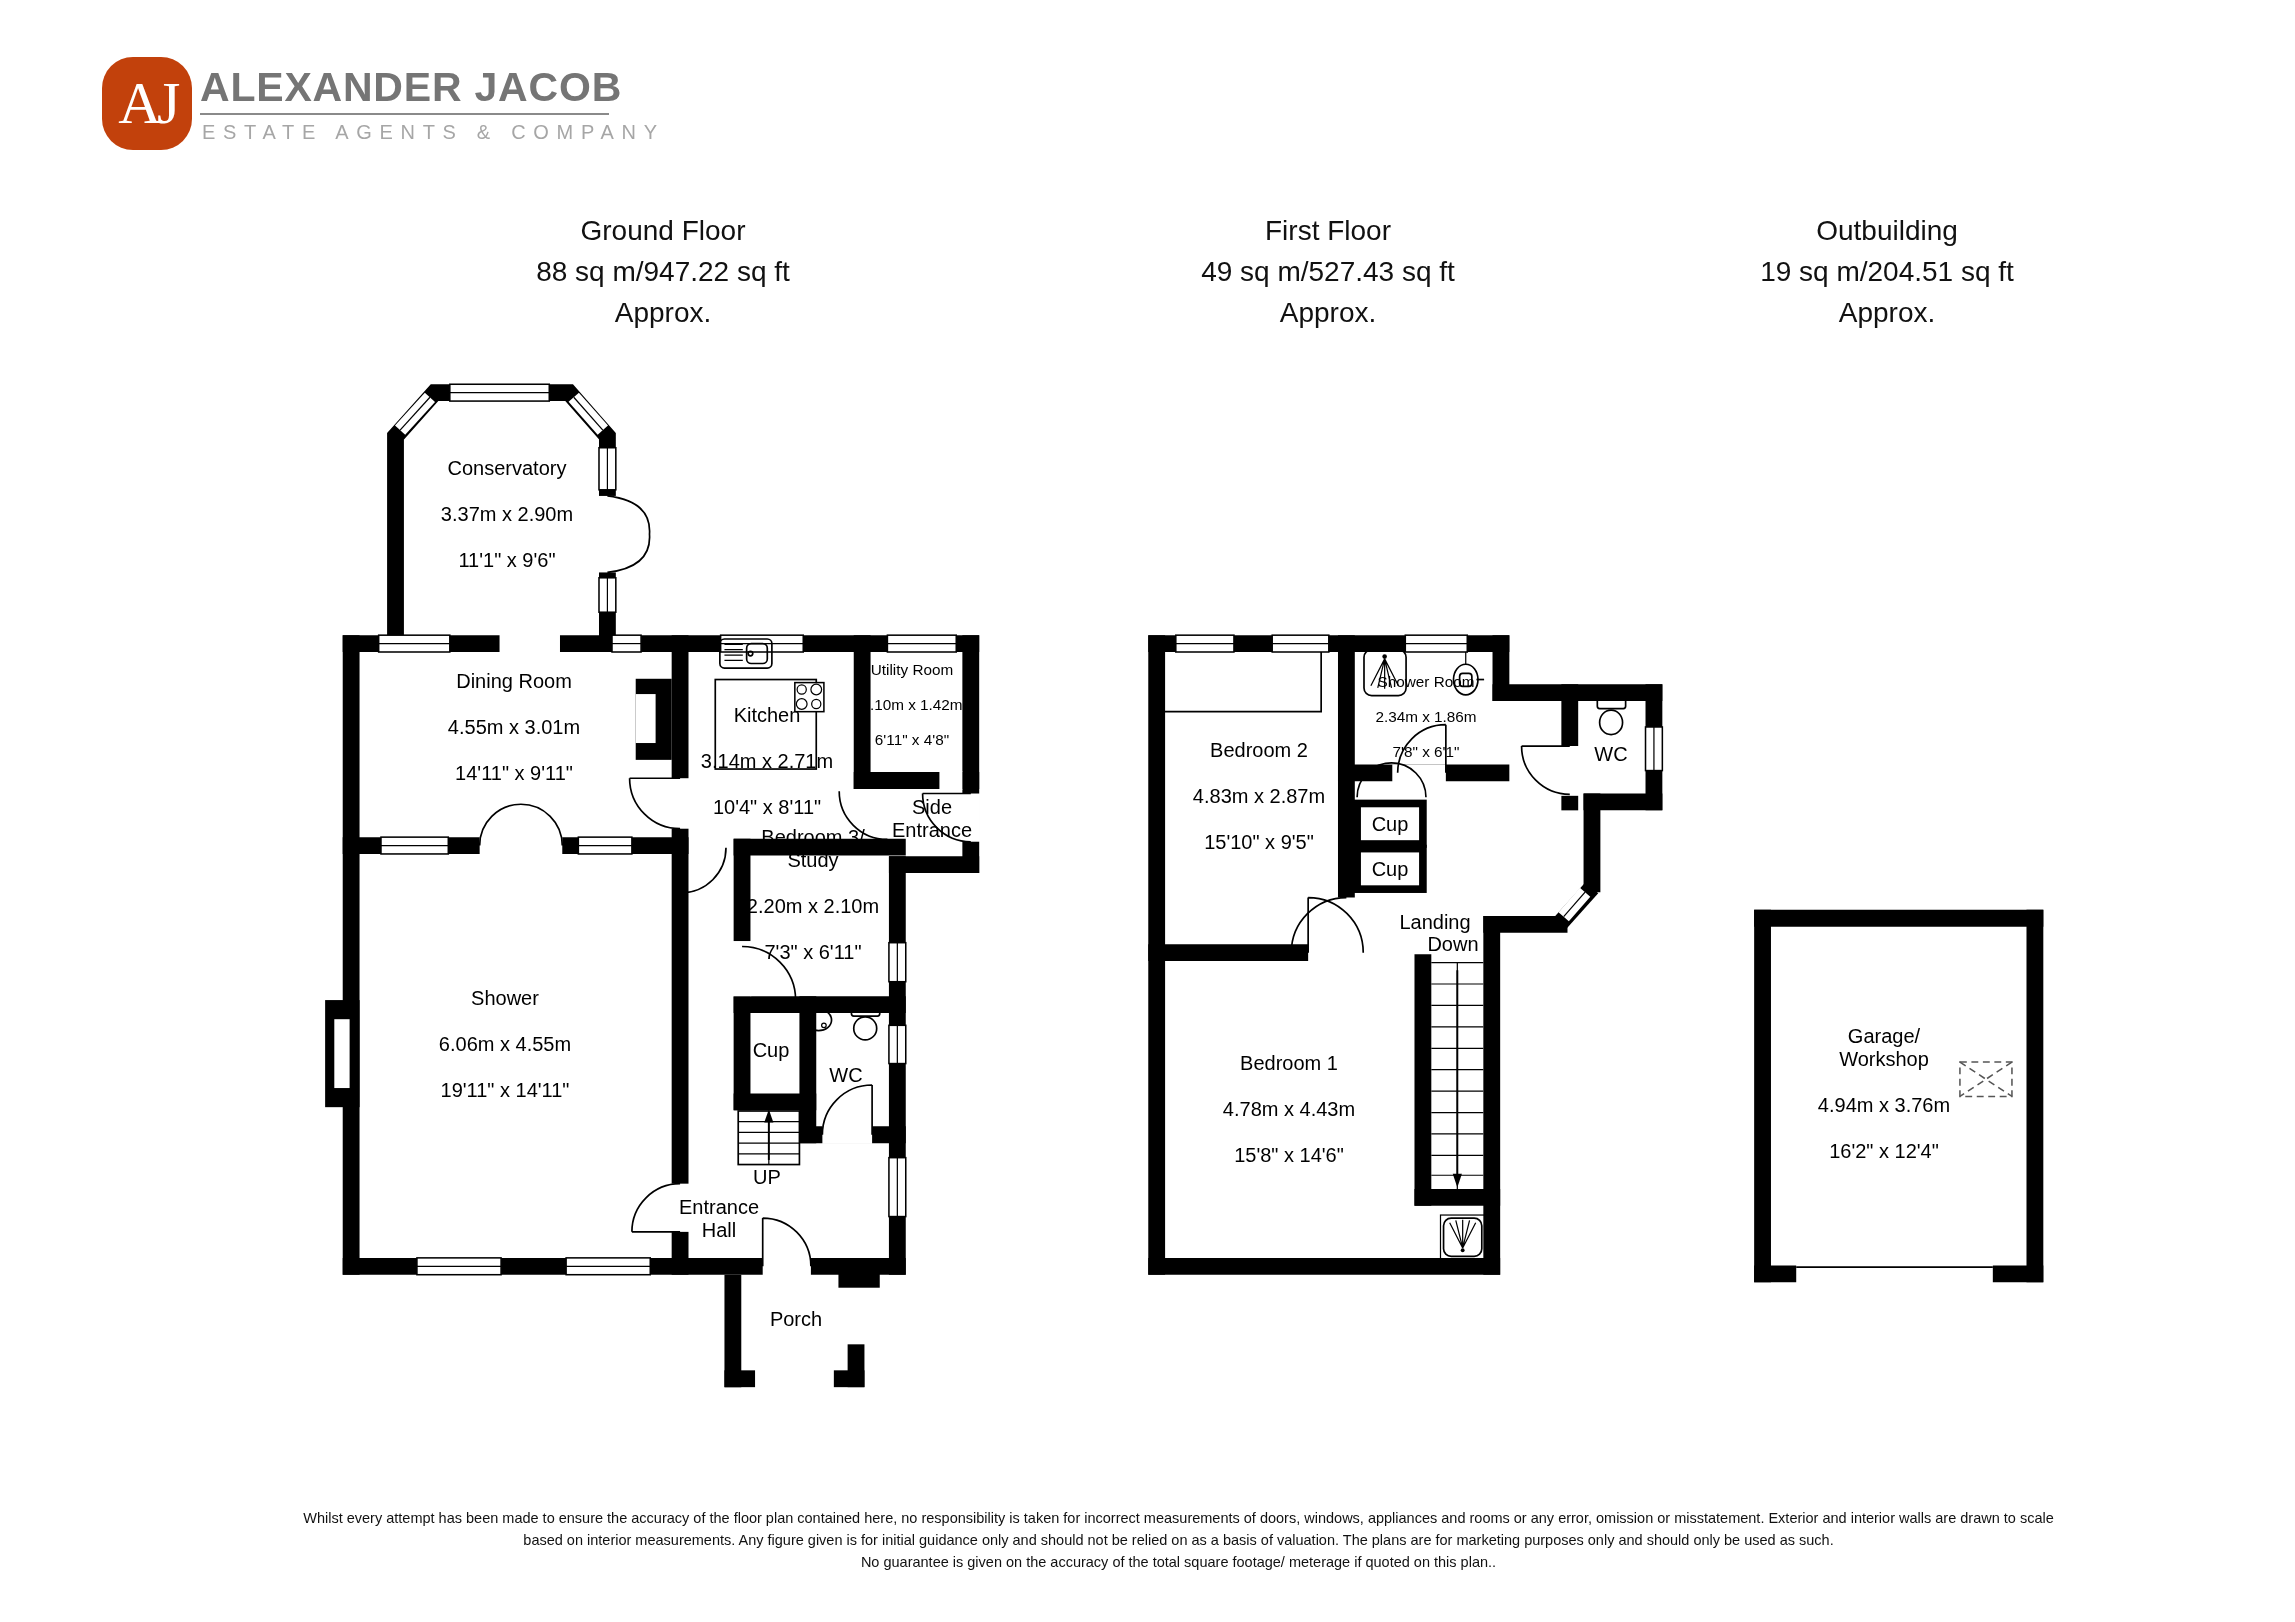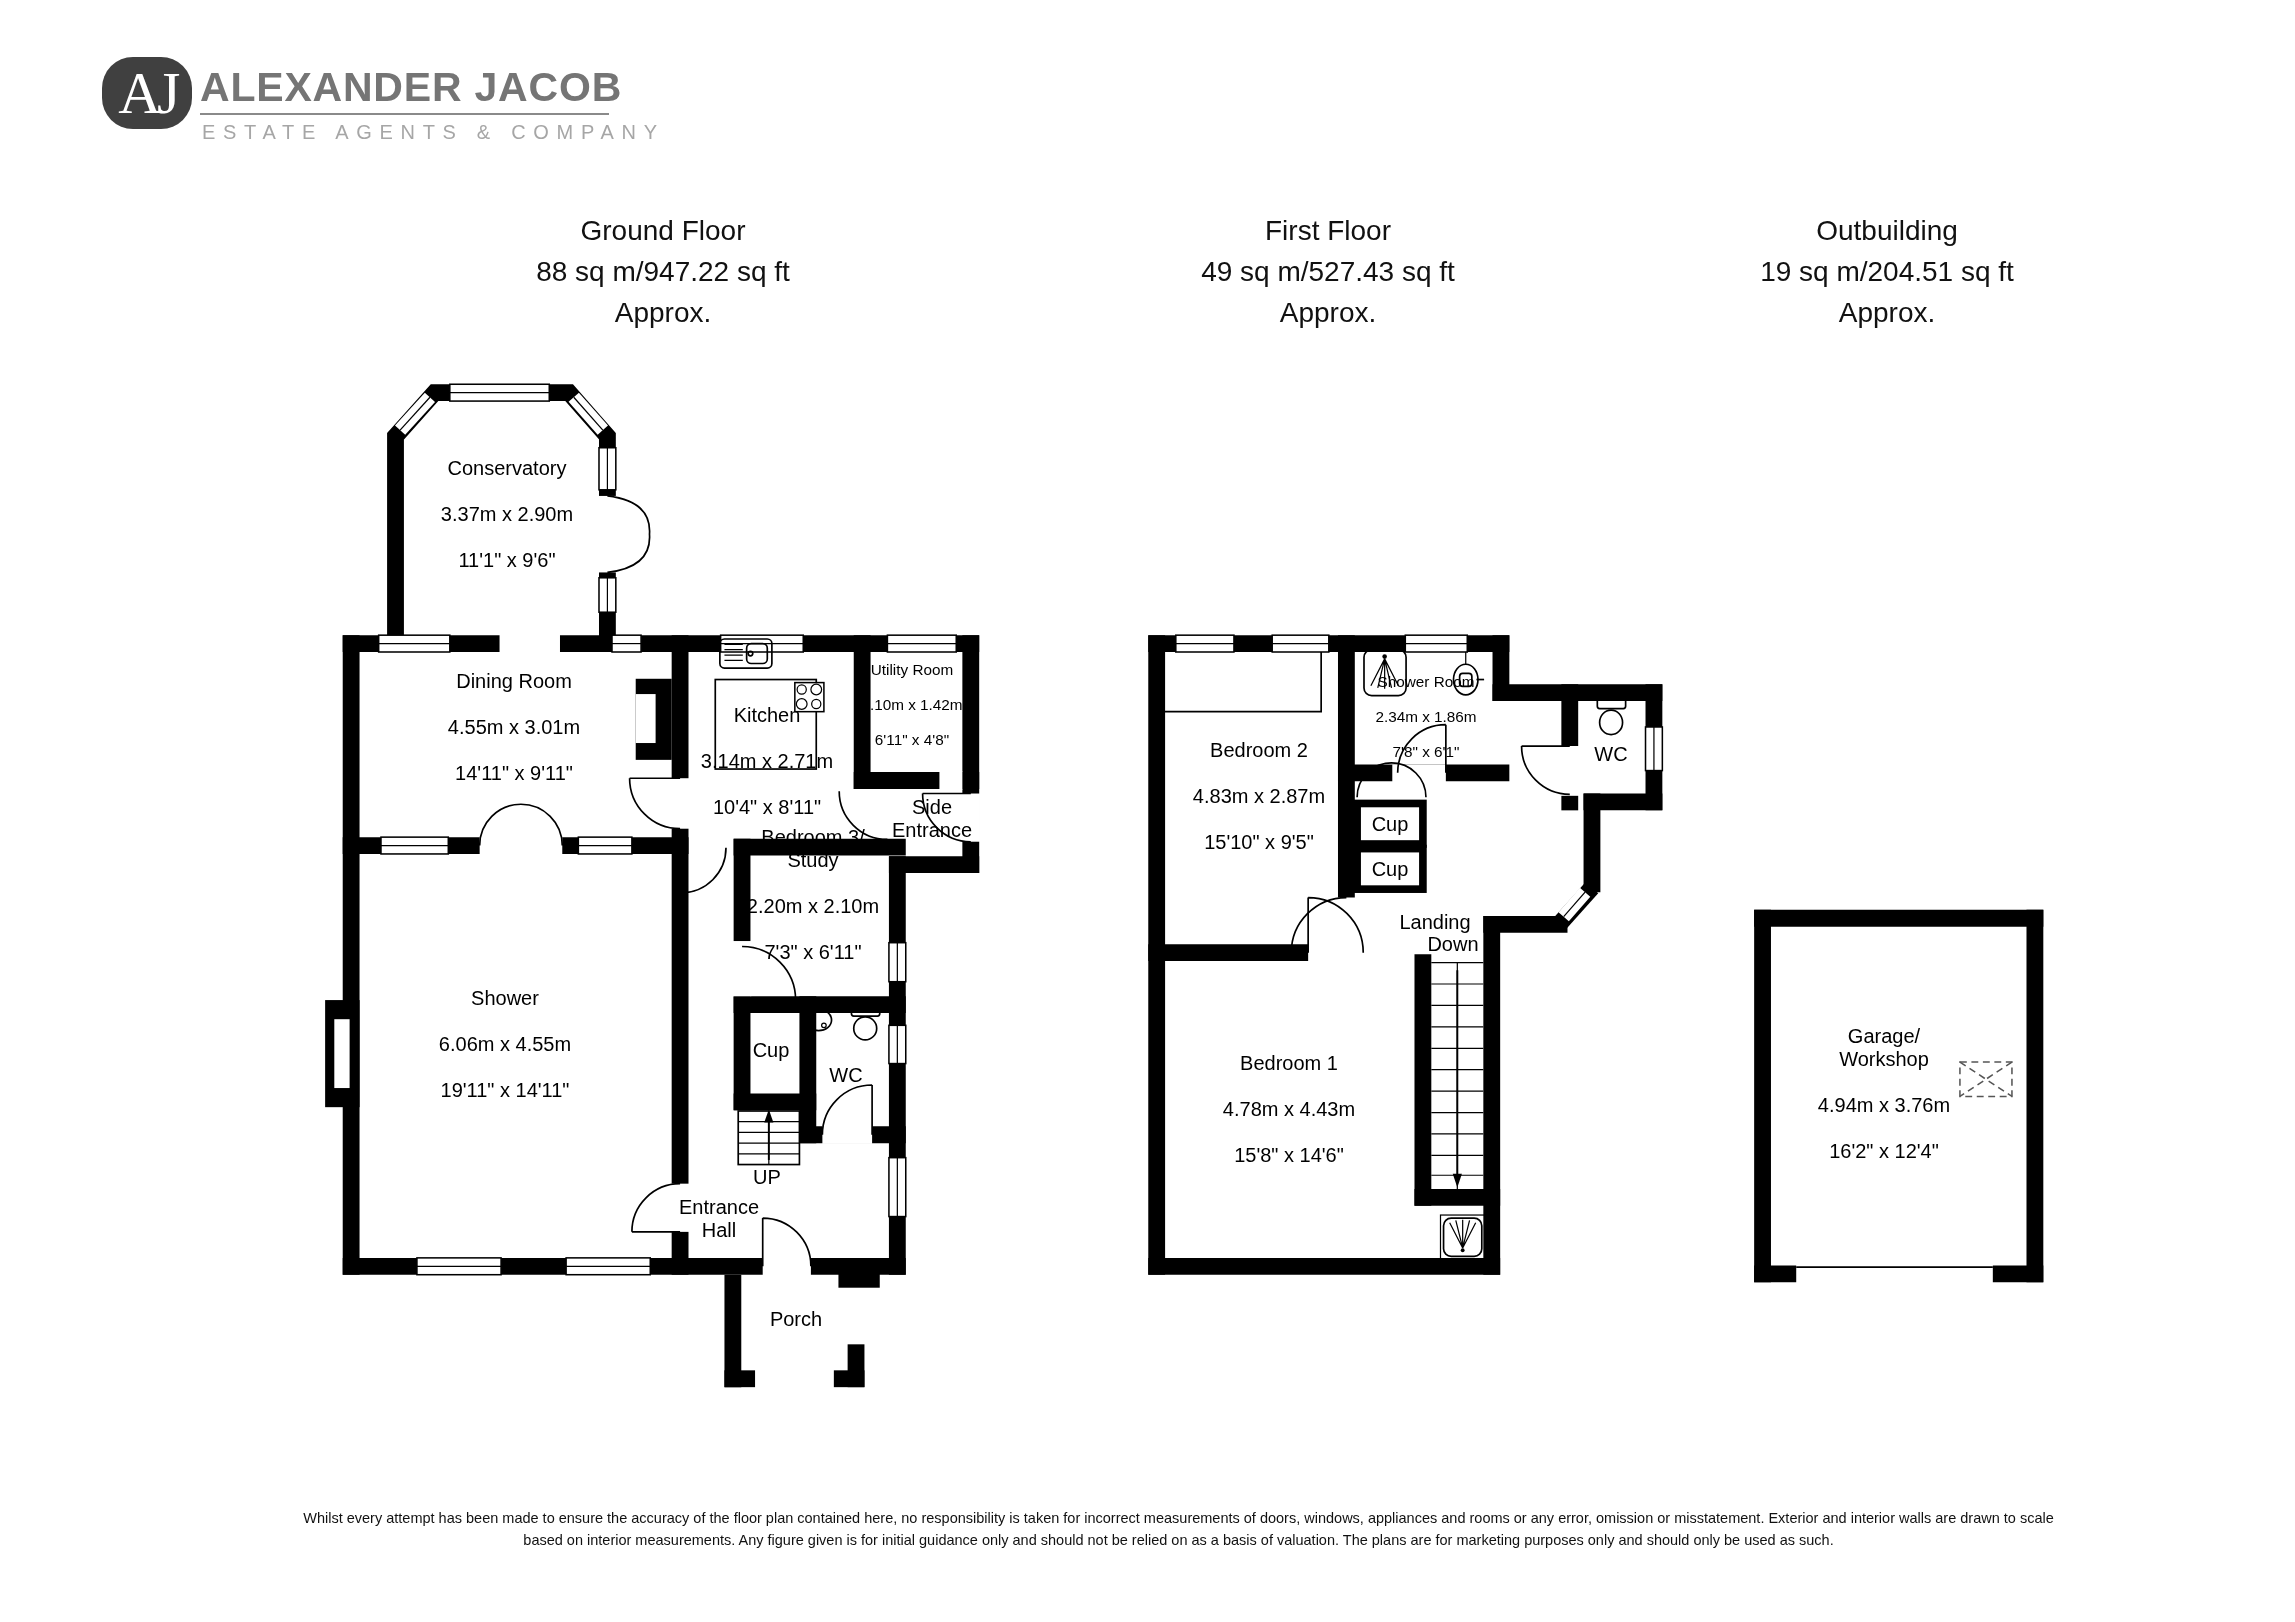--- a/index.html
+++ b/index.html
@@ -1,18 +1,18 @@
 <!DOCTYPE html>
 <html style="font-size:12.2px"><head>
 <meta charset="utf-8">
 <style>
   html,body{margin:0;padding:0;background:#fff;}
   body{width:2295px;height:1623px;position:relative;font-family:"Liberation Sans",sans-serif;color:#000;}
   
-  .logo-box{position:absolute;left:102px;top:57px;width:90px;height:72px;background:#404040;border-radius:31px;
+  .logo-box{position:absolute;left:102px;top:57px;width:90px;height:93px;background:#c2410c;border-radius:31px;
             display:flex;align-items:center;justify-content:center;}
   .logo-box span{color:#fff;font-size:60px;font-weight:400;letter-spacing:-4.6px;font-family:"Liberation Serif",serif;}
   .logo-name{position:absolute;left:200px;top:64px;font-size:41px;font-weight:700;color:#757575;letter-spacing:0.8px;white-space:nowrap;}
   .logo-rule{position:absolute;left:200px;top:113px;width:409px;height:2.3px;background:#8a8a8a;}
   .logo-tagline{position:absolute;left:202px;top:121px;font-size:20px;color:#a6a6a6;letter-spacing:7.7px;white-space:nowrap;}
   
   .title{position:absolute;transform:translateX(-50%);text-align:center;font-size:28px;line-height:41px;color:#111;}
   
   .lbl{position:absolute;transform:translate(-50%,-50%);text-align:center;font-size:20px;line-height:23px;
        white-space:pre-line;color:#000;}
@@ -367,14 +367,15 @@
 <div class="lbl" style="left:1884px;top:1094px;">
   <div>Garage/
 Workshop</div>
   <div>4.94m x 3.76m</div>
   <div>16'2" x 12'4"</div>
 </div>
 
 <div class="disclaimer">
   <div>Whilst every attempt has been made to ensure the accuracy of the floor plan contained here, no responsibility is taken for incorrect measurements of doors, windows, appliances and rooms or any error, omission or misstatement. Exterior and interior walls are drawn to scale</div>
   <div>based on interior measurements. Any figure given is for initial guidance only and should not be relied on as a basis of valuation. The plans are for marketing purposes only and should only be used as such.</div>
+  <div>No guarantee is given on the accuracy of the total square footage/ meterage if quoted on this plan..</div>
 </div>
 
 
 </body></html>

